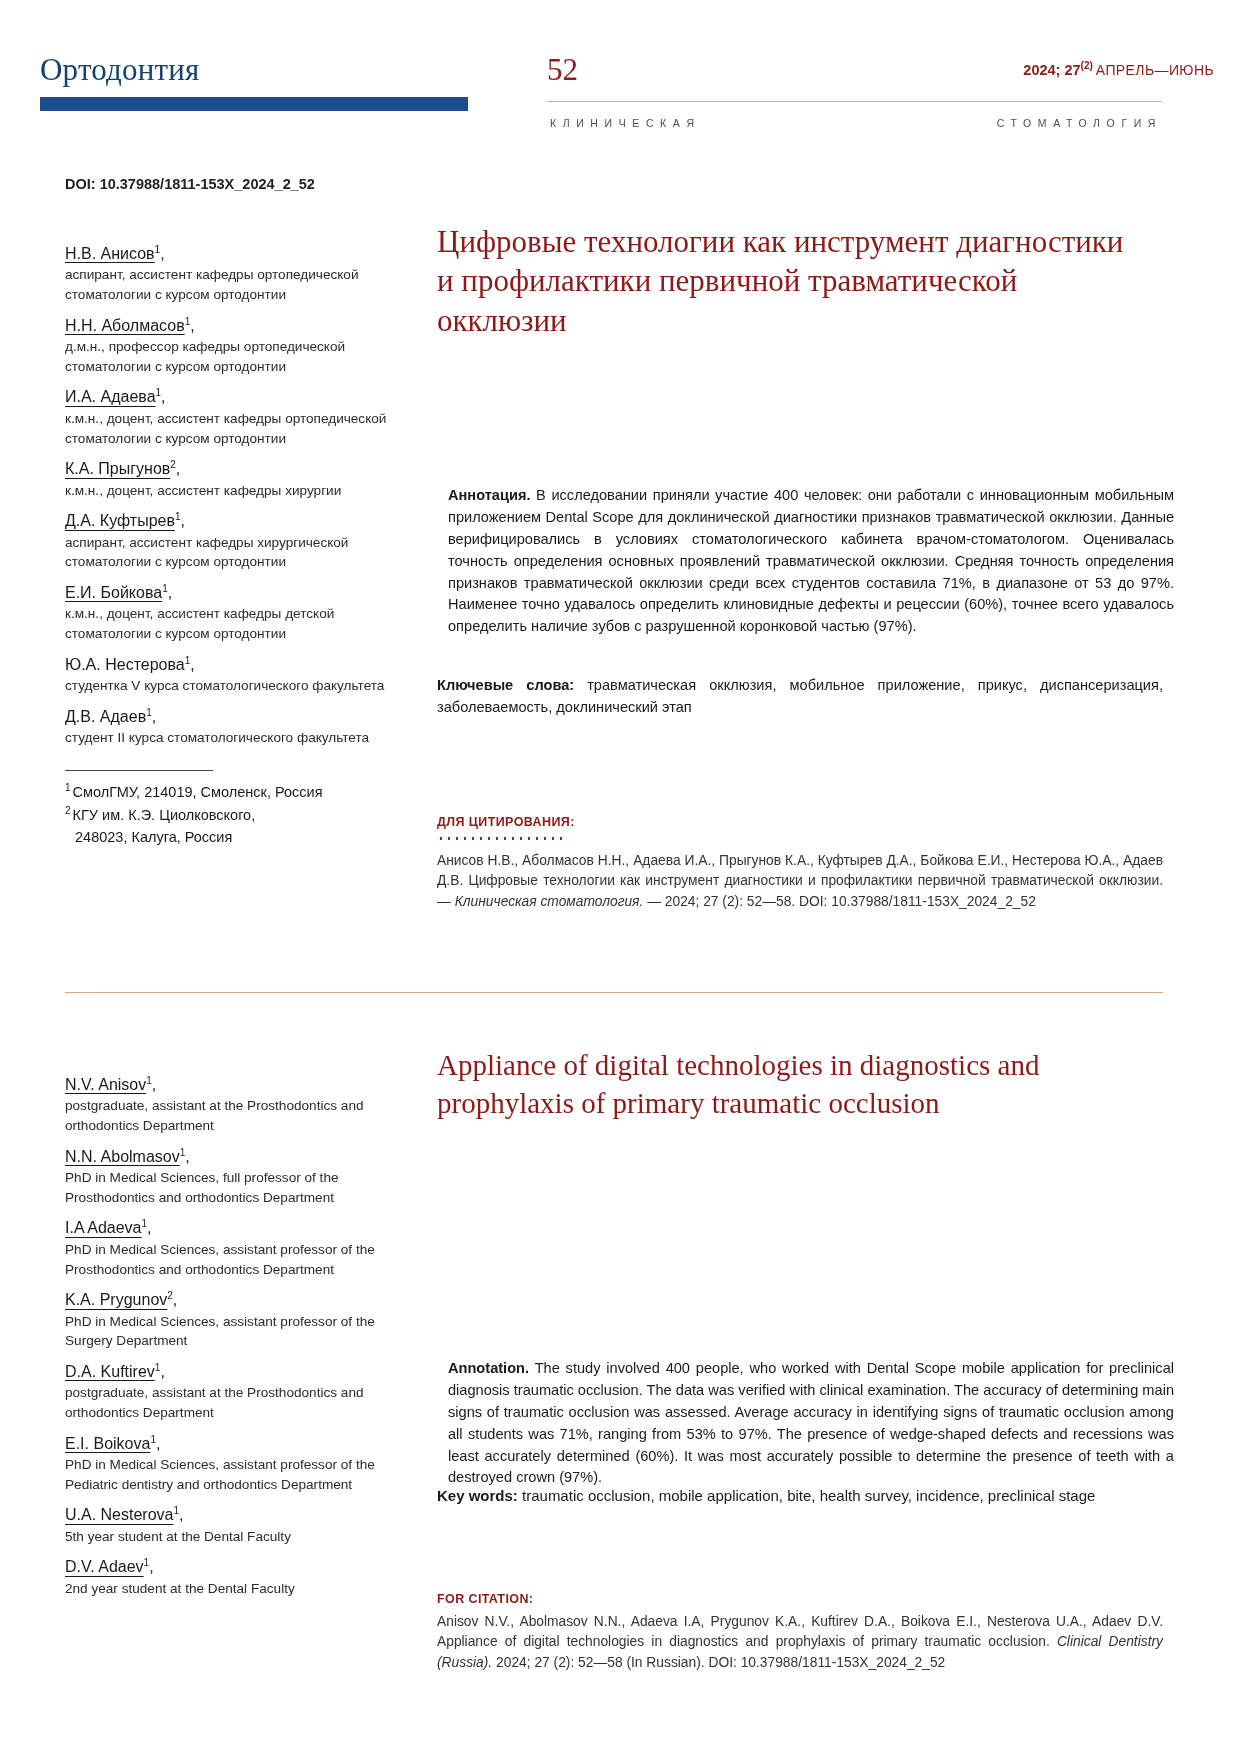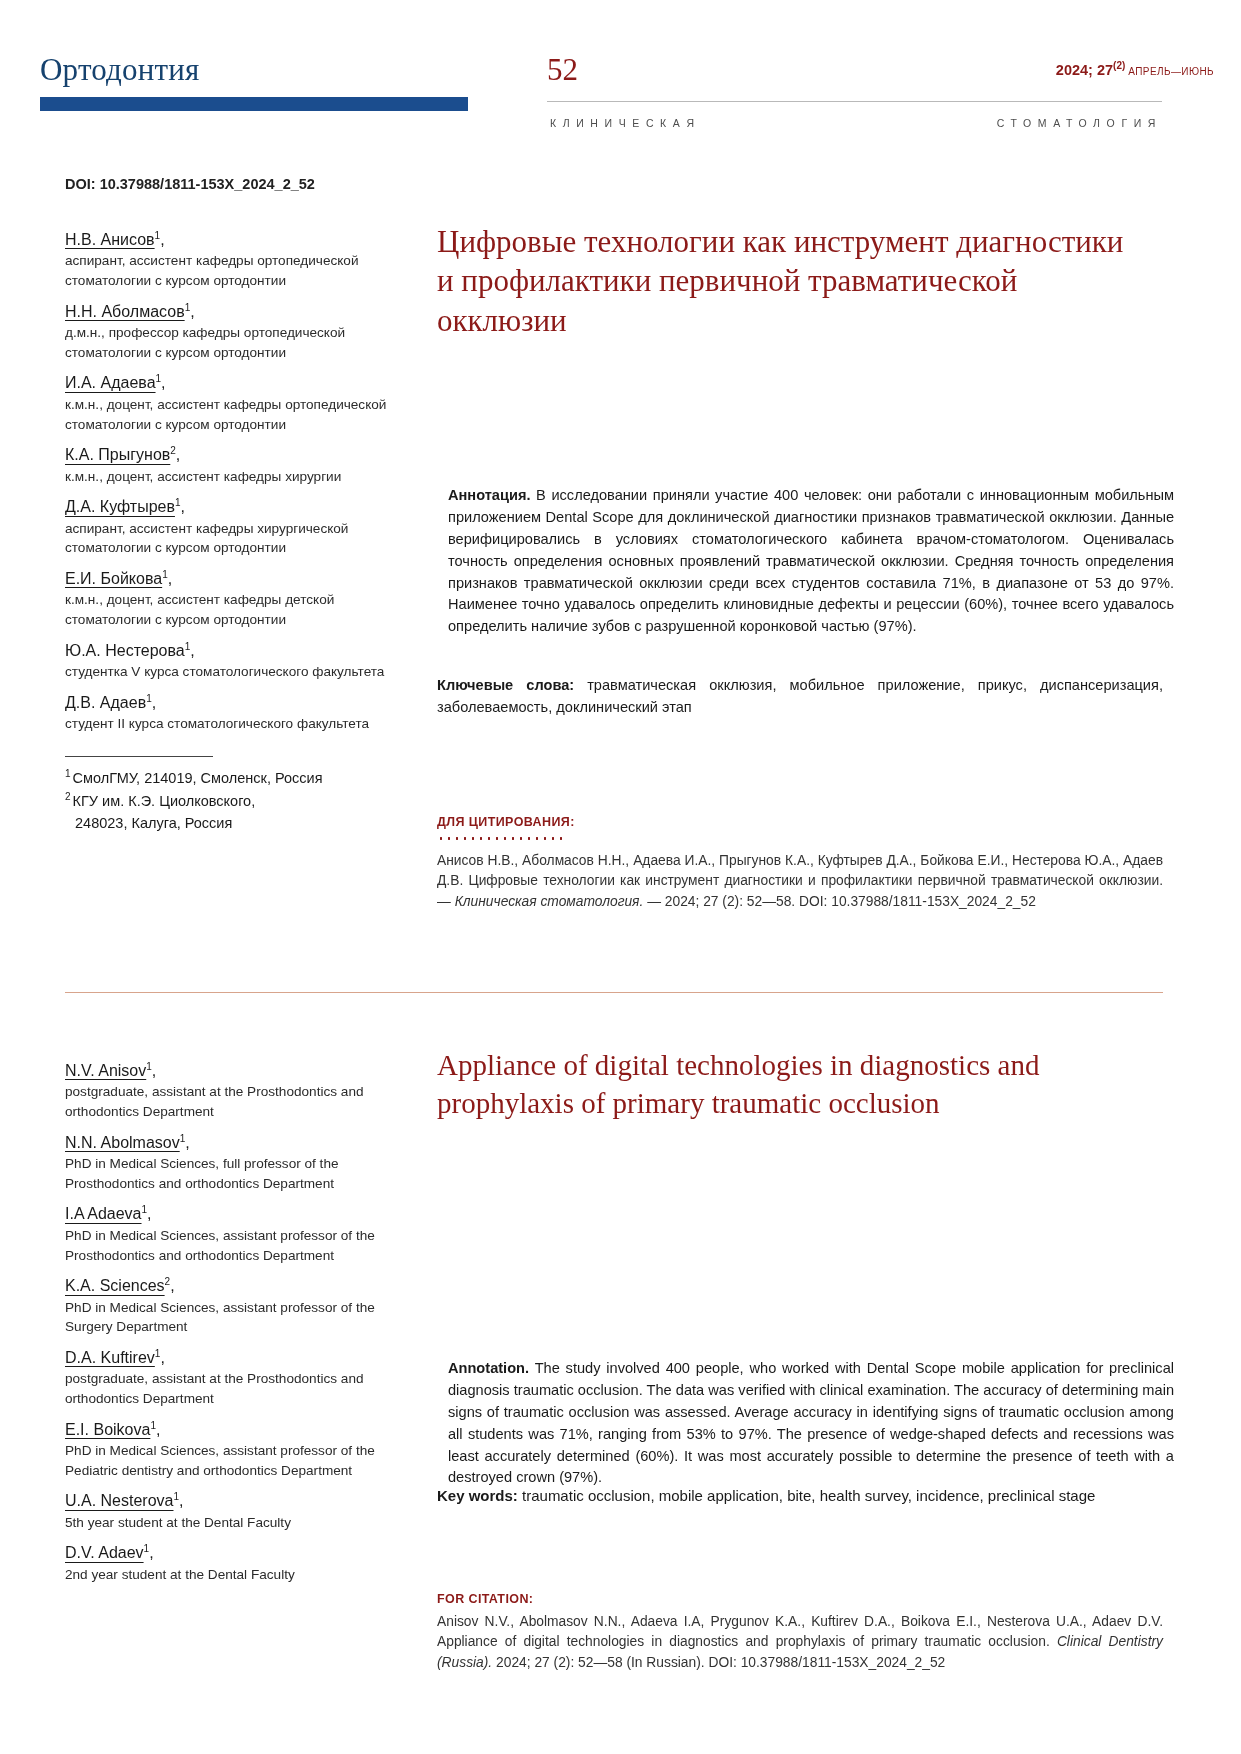--- a/index.html
+++ b/index.html
@@ -60,21 +60,21 @@
     font-weight: bold;
     color: #8c1a18;
   }
   .issue-line .issue-sup {
     font-size: 10px;
     font-weight: bold;
     color: #8c1a18;
     vertical-align: super;
   }
   .issue-line .issue-months {
-    font-size: 10px;
+    font-size: 14px;
     color: #8c1a18;
     letter-spacing: .4px;
     margin-left: 3px;
   }
   .header-rule {
     position: absolute;
     left: 547px;
     top: 101px;
     width: 615px;
     height: 1px;
@@ -115,21 +115,21 @@
   }
   .authors-ru { top: 228px; }
   .authors-en { top: 1059px; }
 
   .author-name {
     font-size: 16px;
     color: #1a1a1a;
     margin-top: 11px;
     line-height: 1.25;
   }
-  .author-name:first-child { margin-top: 2px; }
+  .author-name:first-child { margin-top: 16px; }
   .author-name .nm {
     text-decoration: underline;
     text-underline-offset: 3px;
     text-decoration-thickness: 1px;
   }
   .author-name .sup {
     font-size: 10px;
     vertical-align: super;
   }
   .author-aff {
@@ -334,21 +334,21 @@
 
     <div class="author-name"><span class="nm">N.V. Anisov</span><span class="sup">1</span>,</div>
     <div class="author-aff">postgraduate, assistant at the Prosthodontics and orthodontics Department</div>
 
     <div class="author-name"><span class="nm">N.N. Abolmasov</span><span class="sup">1</span>,</div>
     <div class="author-aff">PhD in Medical Sciences, full professor of the Prosthodontics and orthodontics Department</div>
 
     <div class="author-name"><span class="nm">I.A Adaeva</span><span class="sup">1</span>,</div>
     <div class="author-aff">PhD in Medical Sciences, assistant professor of the Prosthodontics and orthodontics Department</div>
 
-    <div class="author-name"><span class="nm">K.A. Sciences</span><span class="sup">2</span>,</div>
+    <div class="author-name"><span class="nm">K.A. Prygunov</span><span class="sup">2</span>,</div>
     <div class="author-aff">PhD in Medical Sciences, assistant professor of the Surgery Department</div>
 
     <div class="author-name"><span class="nm">D.A. Kuftirev</span><span class="sup">1</span>,</div>
     <div class="author-aff">postgraduate, assistant at the Prosthodontics and orthodontics Department</div>
 
     <div class="author-name"><span class="nm">E.I. Boikova</span><span class="sup">1</span>,</div>
     <div class="author-aff">PhD in Medical Sciences, assistant professor of the Pediatric dentistry and orthodontics Department</div>
 
     <div class="author-name"><span class="nm">U.A. Nesterova</span><span class="sup">1</span>,</div>
     <div class="author-aff">5th year student at the Dental Faculty</div>

